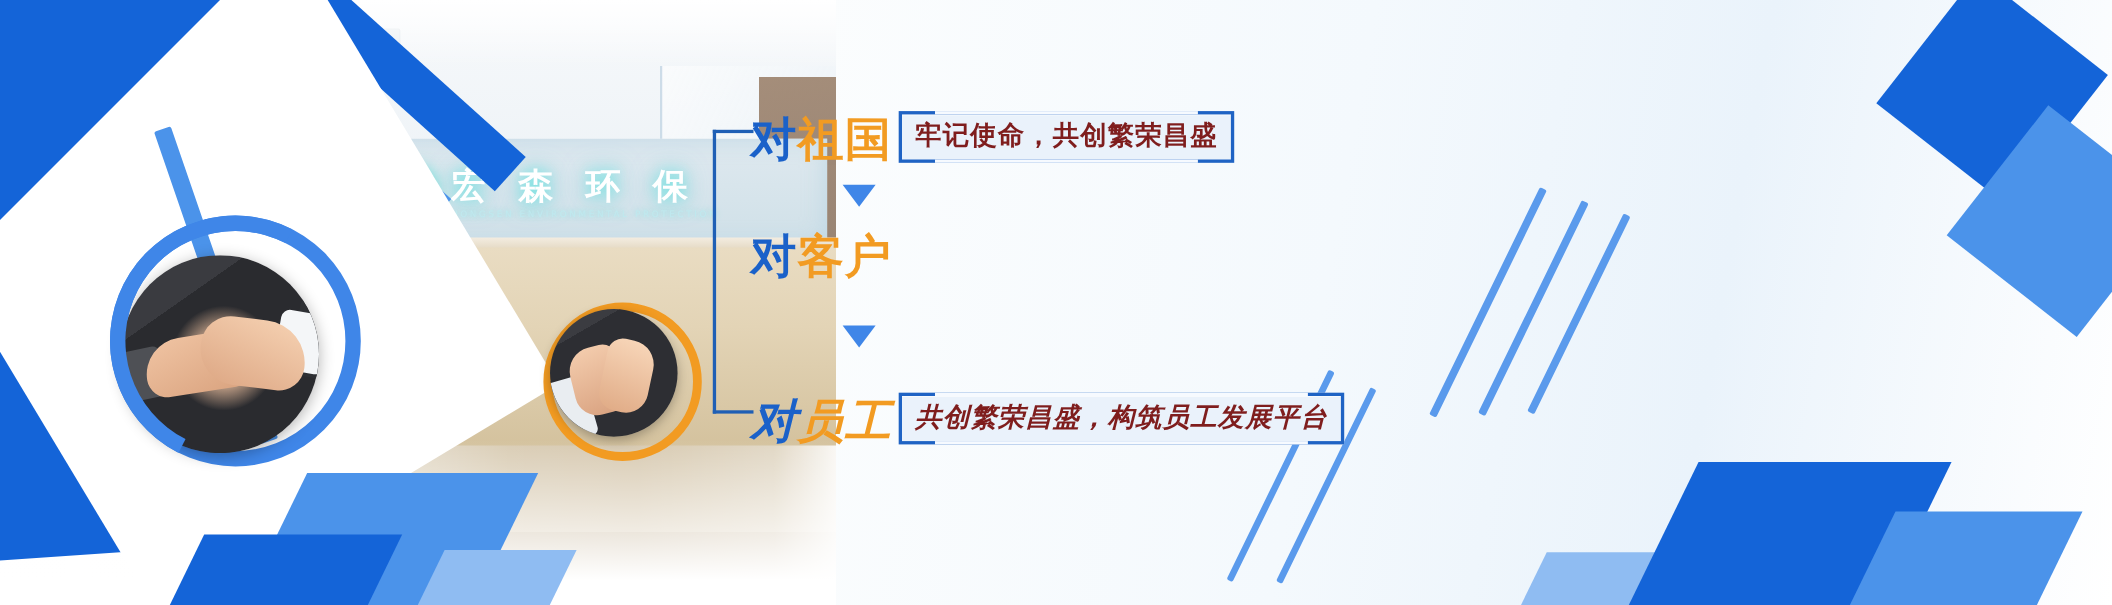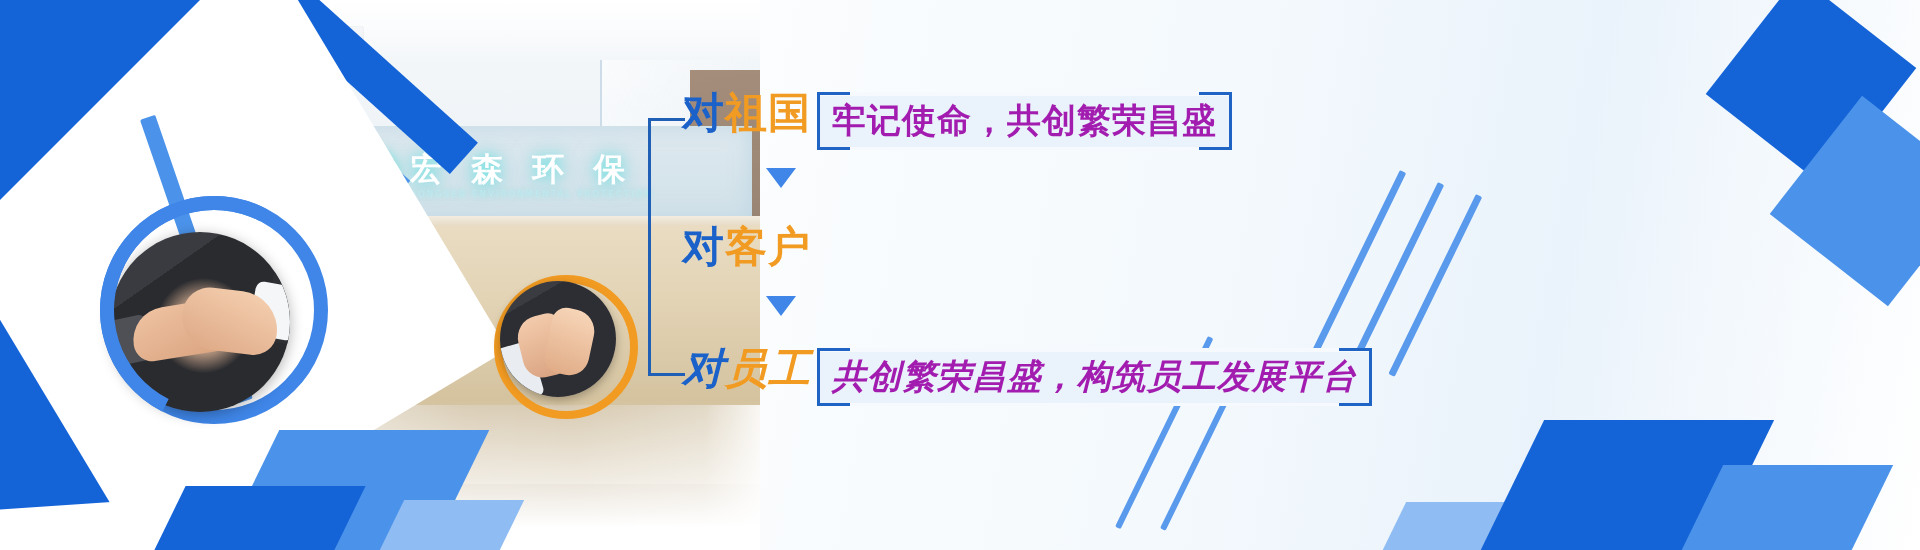--- a/index.html
+++ b/index.html
@@ -252,41 +252,41 @@
   
   .content{position:absolute;left:648px;top:74px;width:720px;height:330px;}
 
   .brace{
     position:absolute;left:0;top:44px;width:34px;height:252px;
     border-left:3px solid #1f5fb5;
     border-top:3px solid #1f5fb5;
     border-bottom:3px solid #1f5fb5;
   }
 
-  .row{position:absolute;left:34px;display:flex;align-items:flex-start;height:56px;}
+  .row{position:absolute;left:34px;display:flex;align-items:flex-end;height:56px;}
   .row.r1{top:18px;}
-  .row.r2{top:152px;}
+  .row.r2{top:138px;flex-direction:column;}
   .row.r3{top:274px;font-style:italic;}
 
   .label{
     font-family:"DejaVu Sans",sans-serif;
     font-size:42px;font-weight:700;white-space:nowrap;line-height:1;
     letter-spacing:1px;margin-right:6px;
   }
   .label .dui{color:#1a61c9;}
   .label .kw{color:#f29b22;}
 
   .quote{
     position:relative;
     border:3px solid #1f63c4;
     background:#eaf2fb;
     padding:6px 12px 7px 12px;
-    color:#a21caf;
+    color:#7f1d1d;
     font-family:"DejaVu Sans",sans-serif;
-    font-size:34px;font-weight:700;white-space:nowrap;line-height:1.15;
+    font-size:24px;font-weight:700;white-space:nowrap;line-height:1.15;
     letter-spacing:1px;
     box-shadow:0 1px 0 rgba(255,255,255,.6) inset;
   }
   
   .quote:before,.quote:after{
     content:"";position:absolute;background:#f6faff;
   }
   .quote:before{left:30px;right:30px;top:-3px;height:3px;}
   .quote:after{left:30px;right:30px;bottom:-3px;height:3px;}
 

